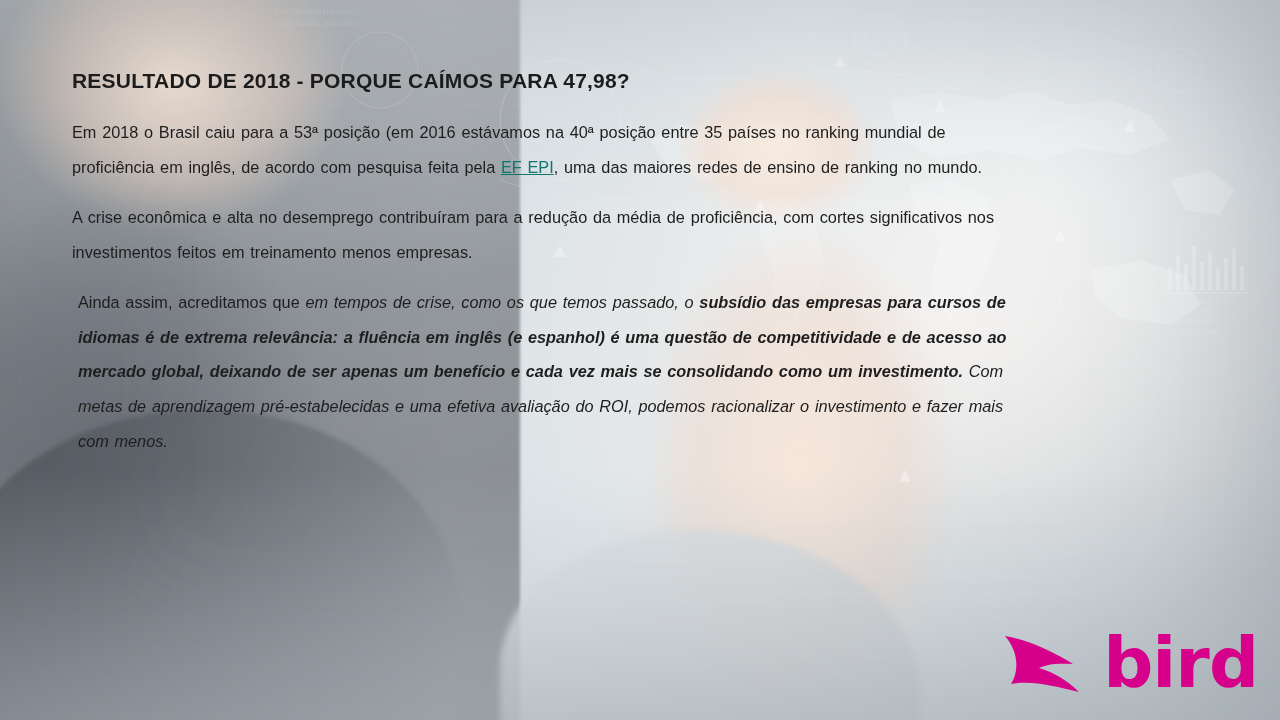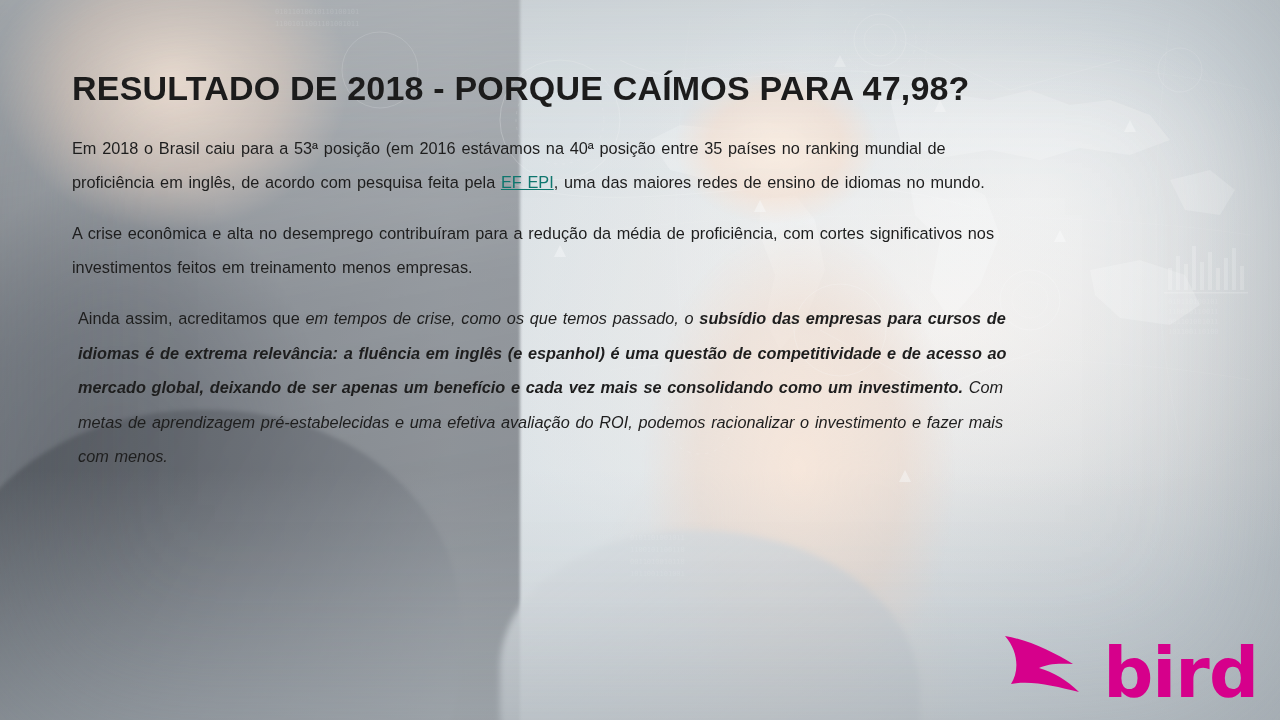--- a/index.html
+++ b/index.html
@@ -116,21 +116,21 @@
   }
 
   
   .content {
     position: absolute;
     left: 72px;
     top: 68px;
     width: 940px;
   }
   .slide-title {
-    font-size: 34px;
+    font-size: 21px;
     font-weight: bold;
     color: #1c1c1c;
     letter-spacing: 0.2px;
     margin: 0 0 22px 0;
     line-height: 1.2;
   }
   .para {
     font-size: 16.3px;
     color: #1e1e1e;
     line-height: 2.12;
@@ -146,21 +146,21 @@
   }
   .em { font-style: italic; }
   .bi { font-style: italic; font-weight: bold; }
 
   
   .logo {
     position: absolute;
     right: 22px;
     bottom: 14px;
     display: flex;
-    align-items: flex-end;
+    align-items: flex-start;
   }
   .logo-mark { display: block; }
   .logo-text {
     font-family: "DejaVu Sans", sans-serif;
     font-size: 70px;
     font-weight: bold;
     color: #d6008b;
     line-height: 0.95;
     letter-spacing: -1px;
   }
@@ -252,21 +252,21 @@
   </svg>
 
   <div class="bg-bottom-shade"></div>
   <div class="bg-wash"></div>
   <div class="bg-vignette"></div>
 
   <div class="content">
 
     <h1 class="slide-title">RESULTADO DE 2018 -  PORQUE CAÍMOS PARA 47,98?</h1>
 
-    <p class="para"><span>Em 2018 o Brasil caiu para a 53ª posição  (em 2016 estávamos na 40ª posição entre  35 países no ranking mundial de proficiência em inglês, de acordo com pesquisa feita pela </span><a class="link" href="#">EF EPI</a><span>, uma das maiores redes de ensino de idiomas no mundo.</span></p>
+    <p class="para"><span>Em 2018 o Brasil caiu para a 53ª posição  (em 2016 estávamos na 40ª posição entre  35 países no ranking mundial de proficiência em inglês, de acordo com pesquisa feita pela </span><a class="link" href="#">EF EPI</a><span>, uma das maiores redes de ensino de ranking no mundo.</span></p>
 
     <p class="para">A crise econômica e alta no desemprego  contribuíram para a redução  da média de proficiência, com cortes significativos nos investimentos feitos em treinamento menos empresas.</p>
 
     <p class="para"><span>Ainda assim, acreditamos que </span><span class="em">em tempos de crise, como os que temos passado, o </span><span class="bi">subsídio  das empresas para cursos de idiomas é de extrema relevância: a fluência em inglês (e espanhol)  é uma questão de competitividade  e de acesso ao mercado global, deixando de ser apenas um benefício e cada vez mais se consolidando  como um investimento.</span><span class="em"> Com metas de aprendizagem pré-estabelecidas e uma efetiva avaliação do ROI, podemos racionalizar o investimento e fazer mais com menos.</span></p>
 
   </div>
 
   <div class="logo">
     <svg class="logo-mark" width="108" height="76" viewBox="0 0 108 76">
       <path d="M10 6 C34 10 58 22 78 34 C62 33 52 34 44 38 C58 42 72 50 84 62 C60 56 36 50 16 54 C24 42 24 22 10 6 Z" fill="#d6008b"></path>

